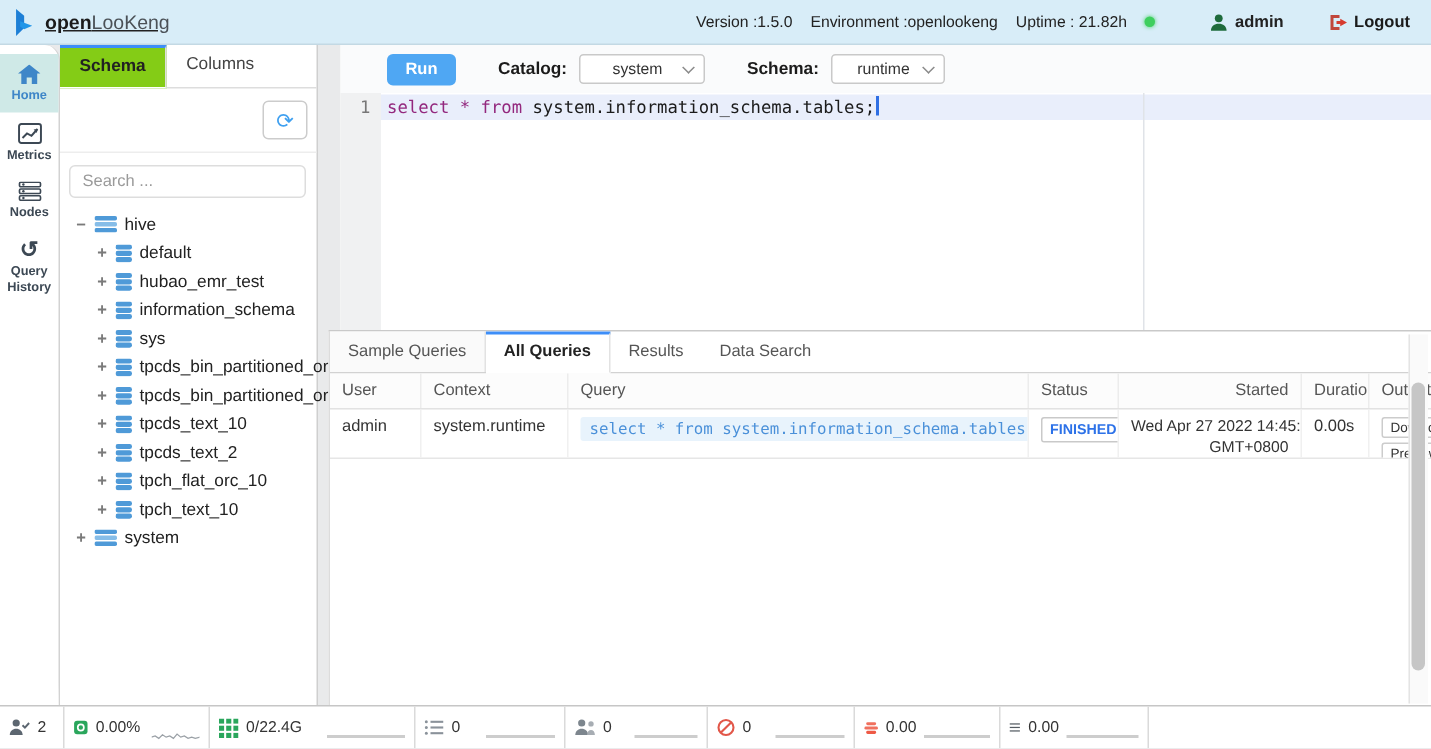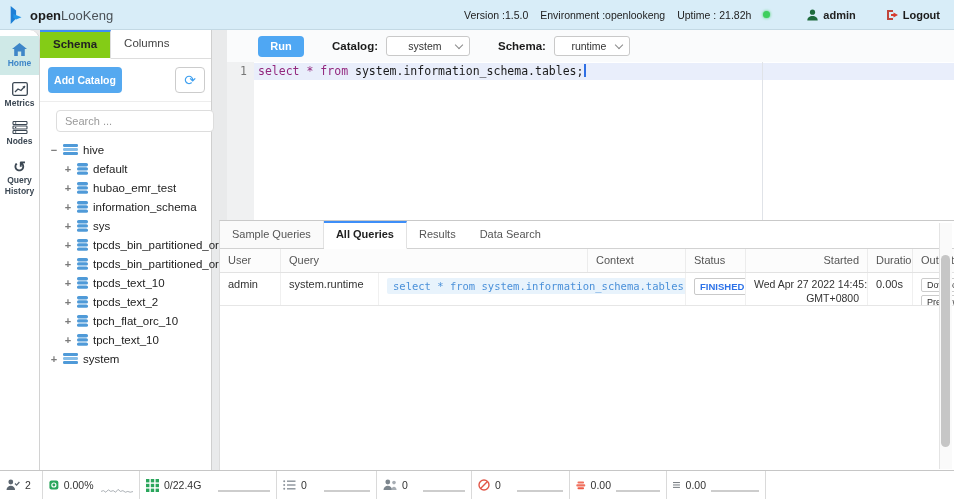--- a/index.html
+++ b/index.html
@@ -1,19 +1,19 @@
 <!DOCTYPE html>
 <html><head>
 <meta charset="utf-8">
 <style>
   html,body{margin:0;padding:0;background:#e9eaeb;}
   #app{position:relative;width:954px;height:499px;background:#e9eaeb;font-family:"Liberation Sans",sans-serif;overflow:hidden;color:#222;}
   
   .topbar{position:absolute;left:0;top:0;width:954px;height:30px;background:#d8edf8;border-bottom:1px solid #c3d9e4;display:flex;align-items:center;box-sizing:border-box;}
-  .brand{display:flex;align-items:center;margin-left:8px;gap:4px;}
+  .brand{display:flex;align-items:center;margin-left:8px;gap:4px;text-decoration:underline;}
   .brand-bold{font-weight:bold;font-size:13px;color:#1b1b1b;}
   .brand-rest{font-size:13px;color:#4b5157;}
   .top-right{margin-left:auto;display:flex;align-items:center;font-size:10.5px;color:#222;}
   .top-right .lbl{margin-right:12px;}
   .dot{width:7px;height:7px;border-radius:50%;background:#3ecf5e;margin-right:36px;box-shadow:0 0 3px #3ecf5e;}
   .admin-box,.logout-box{display:flex;align-items:center;gap:4px;font-weight:bold;font-size:11px;}
   .admin-box{margin-right:30px;}
   .logout-box{margin-right:14px;color:#1b1b1b;}
   
   .sidebar{position:absolute;left:0;top:30px;width:40px;height:440px;background:#fff;border-right:1px solid #d2d2d2;border-radius:0 10px 0 0;box-sizing:border-box;padding-top:6px;}
@@ -22,21 +22,21 @@
   .side-item svg{display:block;margin:0 auto 2px;}
   .hist-glyph{font-size:15px;font-weight:bold;color:#3c4854;display:block;line-height:14px;margin-bottom:1px;}
   
   .schema-panel{position:absolute;left:40px;top:30px;width:172px;height:440px;background:#fff;border-right:1px solid #cfcfcf;box-sizing:border-box;}
   .sp-tabs{display:flex;height:28px;border-bottom:1px solid #ddd;font-size:11.5px;}
   .sp-tab{padding:0 13px;line-height:26px;color:#444;cursor:pointer;}
   .sp-tab.active{background:#84cc16;border-top:2px solid #3d8ef8;border-right:1px solid #ddd;border-bottom:1px solid #fff;margin-bottom:-1px;line-height:24px;font-weight:bold;color:#222;}
   .sp-actions{position:relative;height:42px;border-bottom:1px solid #ededed;}
   .btn-add{position:absolute;left:8px;top:8px;width:74px;height:26px;background:#55a9f0;color:#fff;border:none;border-radius:4px;font-size:10.5px;font-weight:bold;font-family:inherit;cursor:pointer;}
   .btn-refresh{position:absolute;right:6px;top:8px;width:30px;height:26px;background:#fff;border:1px solid #ccc;border-radius:4px;color:#3fa0f0;font-size:14px;line-height:24px;text-align:center;cursor:pointer;padding:0;}
-  .sp-search{display:block;margin:8px 16px;width:158px;height:22px;border:1px solid #ddd;border-radius:4px;font-size:11px;font-family:inherit;padding:0 8px;box-sizing:border-box;color:#444;}
+  .sp-search{display:block;margin:8px 6px;width:158px;height:22px;border:1px solid #ddd;border-radius:4px;font-size:11px;font-family:inherit;padding:0 8px;box-sizing:border-box;color:#444;}
   .sp-search::placeholder{color:#9a9a9a;}
   .tree{margin-top:2px;}
   .tree-row{display:flex;align-items:center;height:19px;font-size:11.5px;color:#222;cursor:pointer;}
   .tree-row.lvl1{padding-left:8px;}
   .tree-row.lvl2{padding-left:22px;}
   .tgl{width:12px;color:#7a7a7a;font-weight:bold;font-size:11px;text-align:center;flex:none;}
   .dbicon{margin:0 5px 0 3px;flex:none;}
   
   .main-top{position:absolute;left:227px;top:30px;width:727px;height:190px;background:#fff;}
   .toolbar{height:32px;background:#fafbfc;display:flex;align-items:center;}
@@ -147,21 +147,20 @@
       <div>Query History</div>
     </div>
   </div>
 
   <div class="schema-panel">
     <div class="sp-tabs">
       <div class="sp-tab active">Schema</div>
       <div class="sp-tab">Columns</div>
     </div>
     <div class="sp-actions">
-      <button class="btn-add">Add Catalog</button>
       <button class="btn-refresh"><span>⟳</span></button>
     </div>
     <input class="sp-search" type="text" placeholder="Search ..." style="">
     <div class="tree">
       <div class="tree-row lvl1">
         <span class="tgl">−</span>
         <svg class="dbicon" width="15" height="11" viewBox="0 0 15 11">
             <rect x="0" y="0" width="15" height="3" rx="1.2" fill="#4f9ad8"></rect>
             <rect x="0" y="4" width="15" height="3" rx="1.2" fill="#86bde8"></rect>
             <rect x="0" y="8" width="15" height="3" rx="1.2" fill="#4f9ad8"></rect>
@@ -296,22 +295,22 @@
 
   <div class="bottom-panel">
     <div class="bp-tabs">
       <div class="bp-tab first">Sample Queries</div>
       <div class="bp-tab active">All Queries</div>
       <div class="bp-tab">Results</div>
       <div class="bp-tab">Data Search</div>
     </div>
     <div class="qt-header">
       <div class="cell c-user">User</div>
+      <div class="cell c-context">Context</div>
       <div class="cell c-query">Query</div>
-      <div class="cell c-context">Context</div>
       <div class="cell c-status">Status</div>
       <div class="cell c-started">Started</div>
       <div class="cell c-duration">Duration</div>
       <div class="cell c-output">Output</div>
     </div>
     <div class="qt-row">
       <div class="cell c-user">admin</div>
       <div class="cell c-context">system.runtime</div>
       <div class="cell c-query"><span class="chip">select * from system.information_schema.tables</span></div>
       <div class="cell c-status"><span class="badge">FINISHED</span></div>

